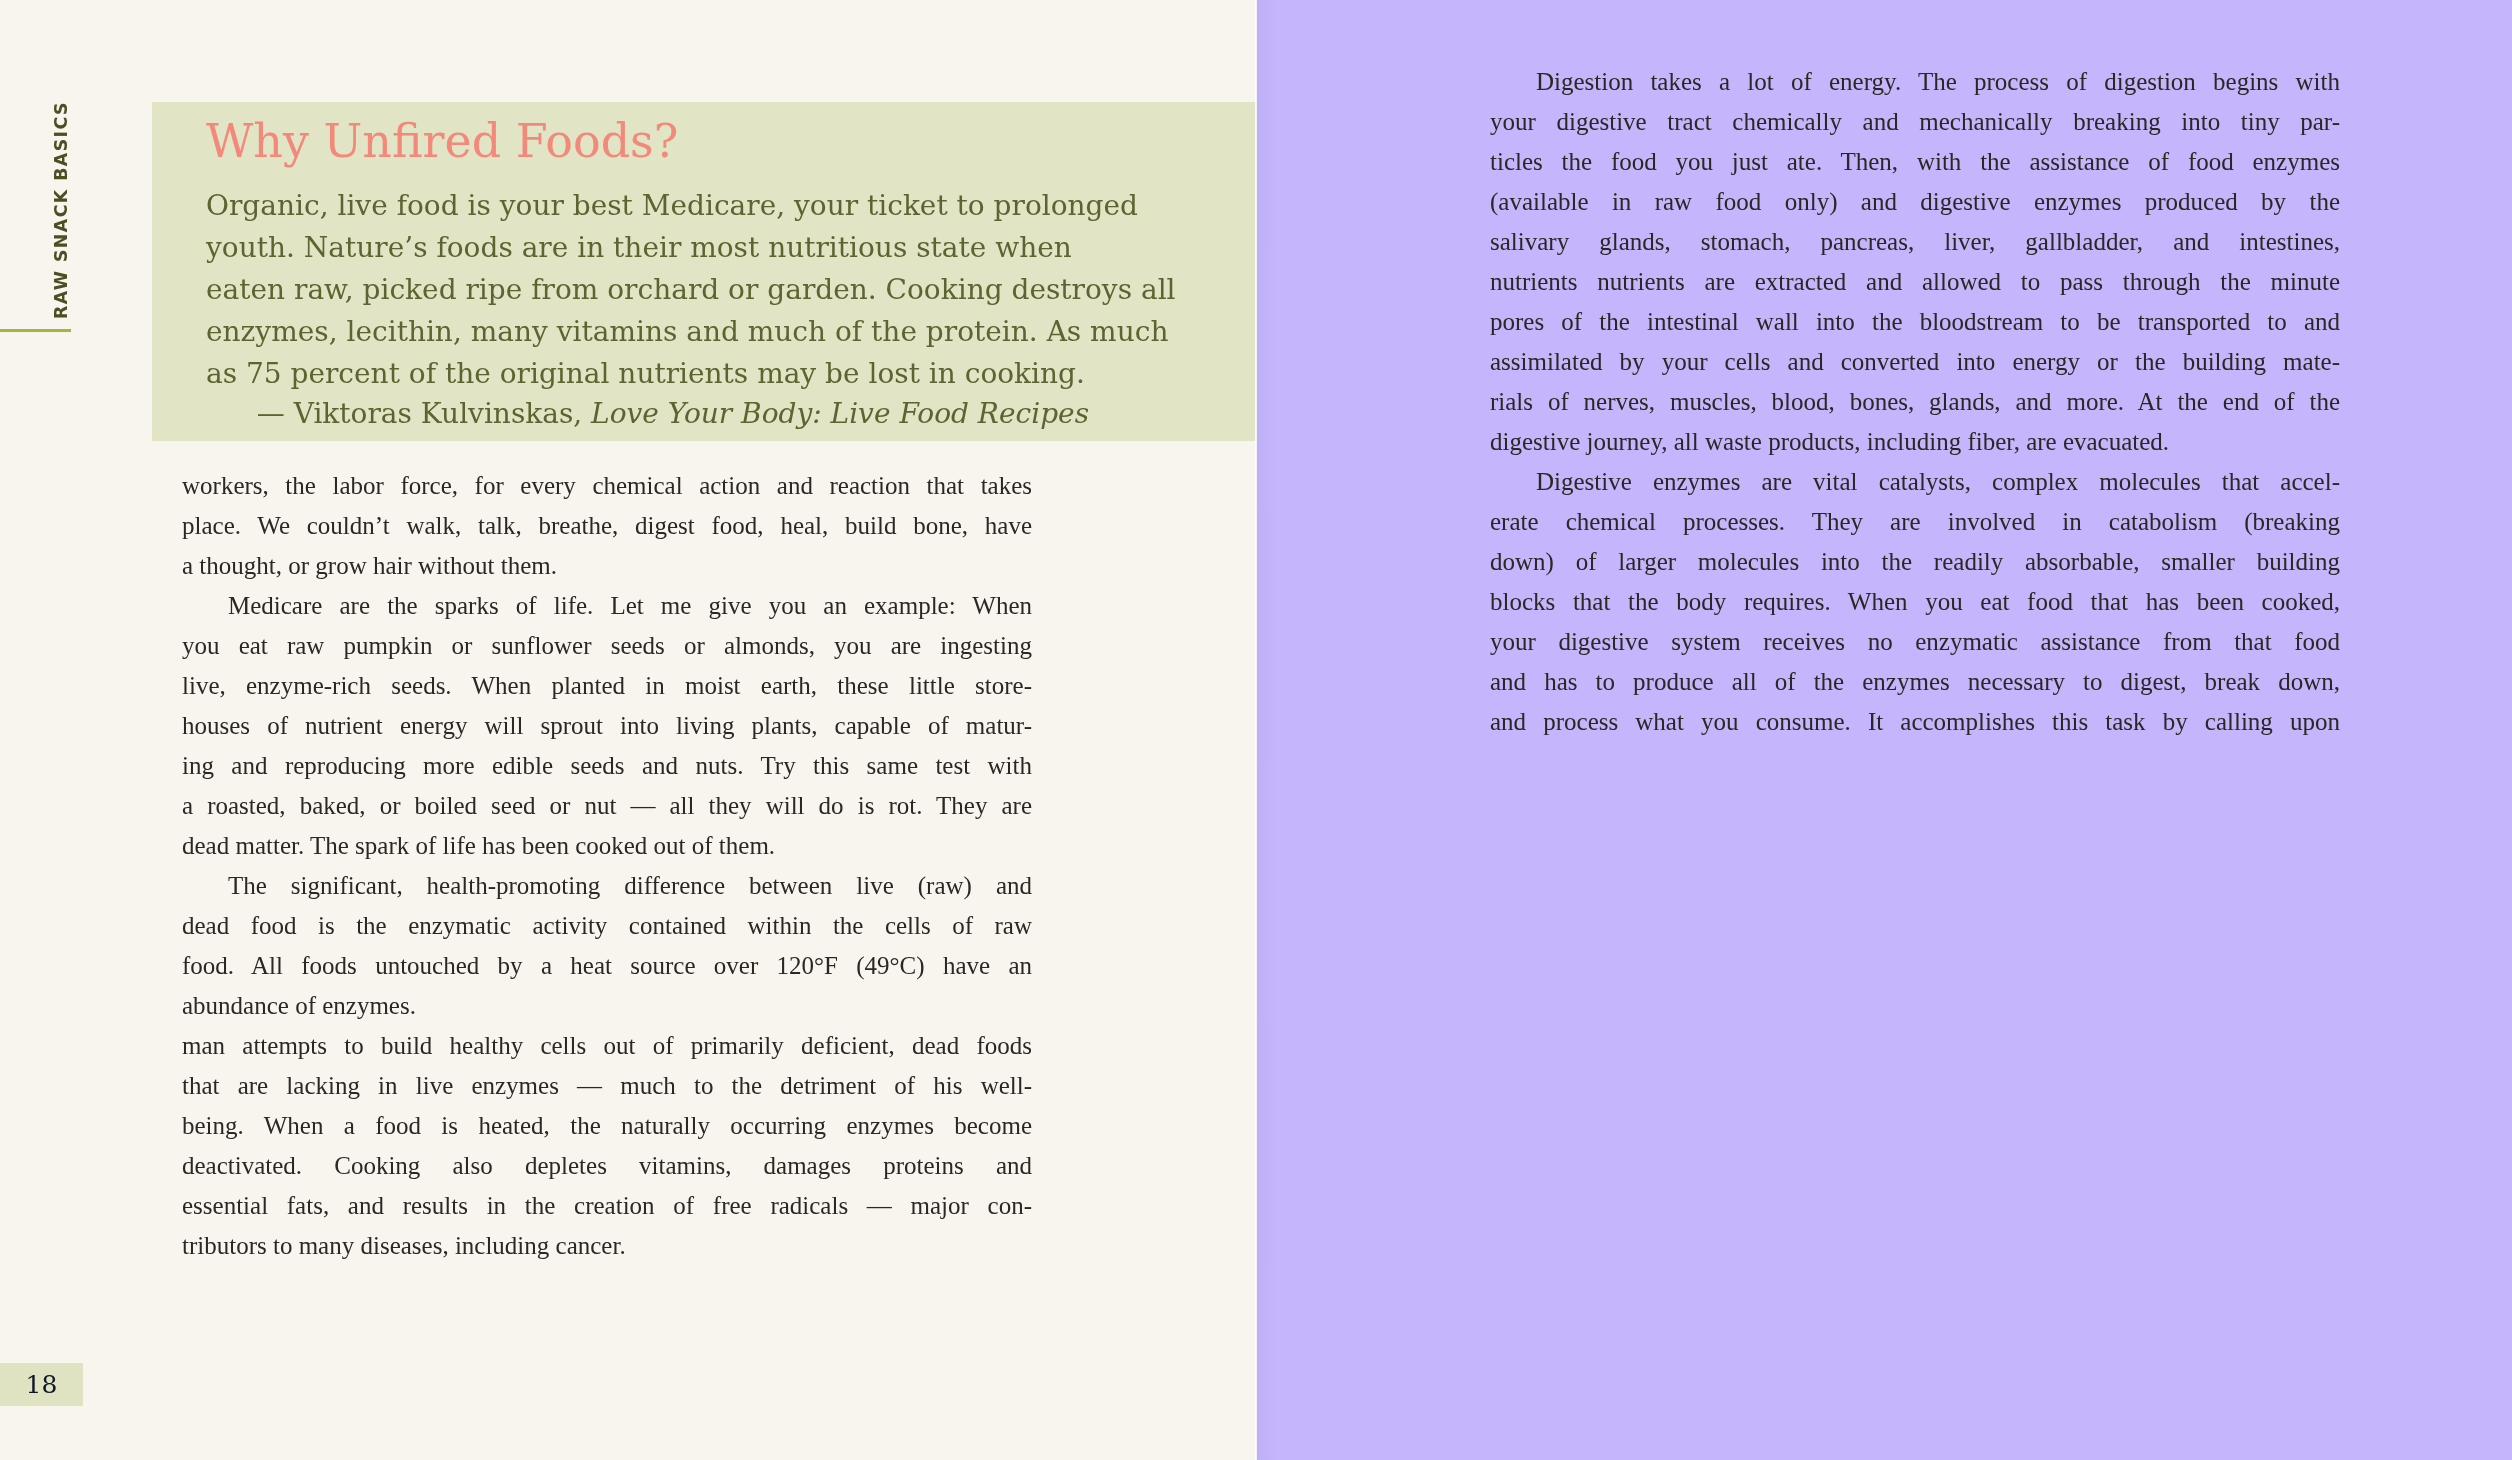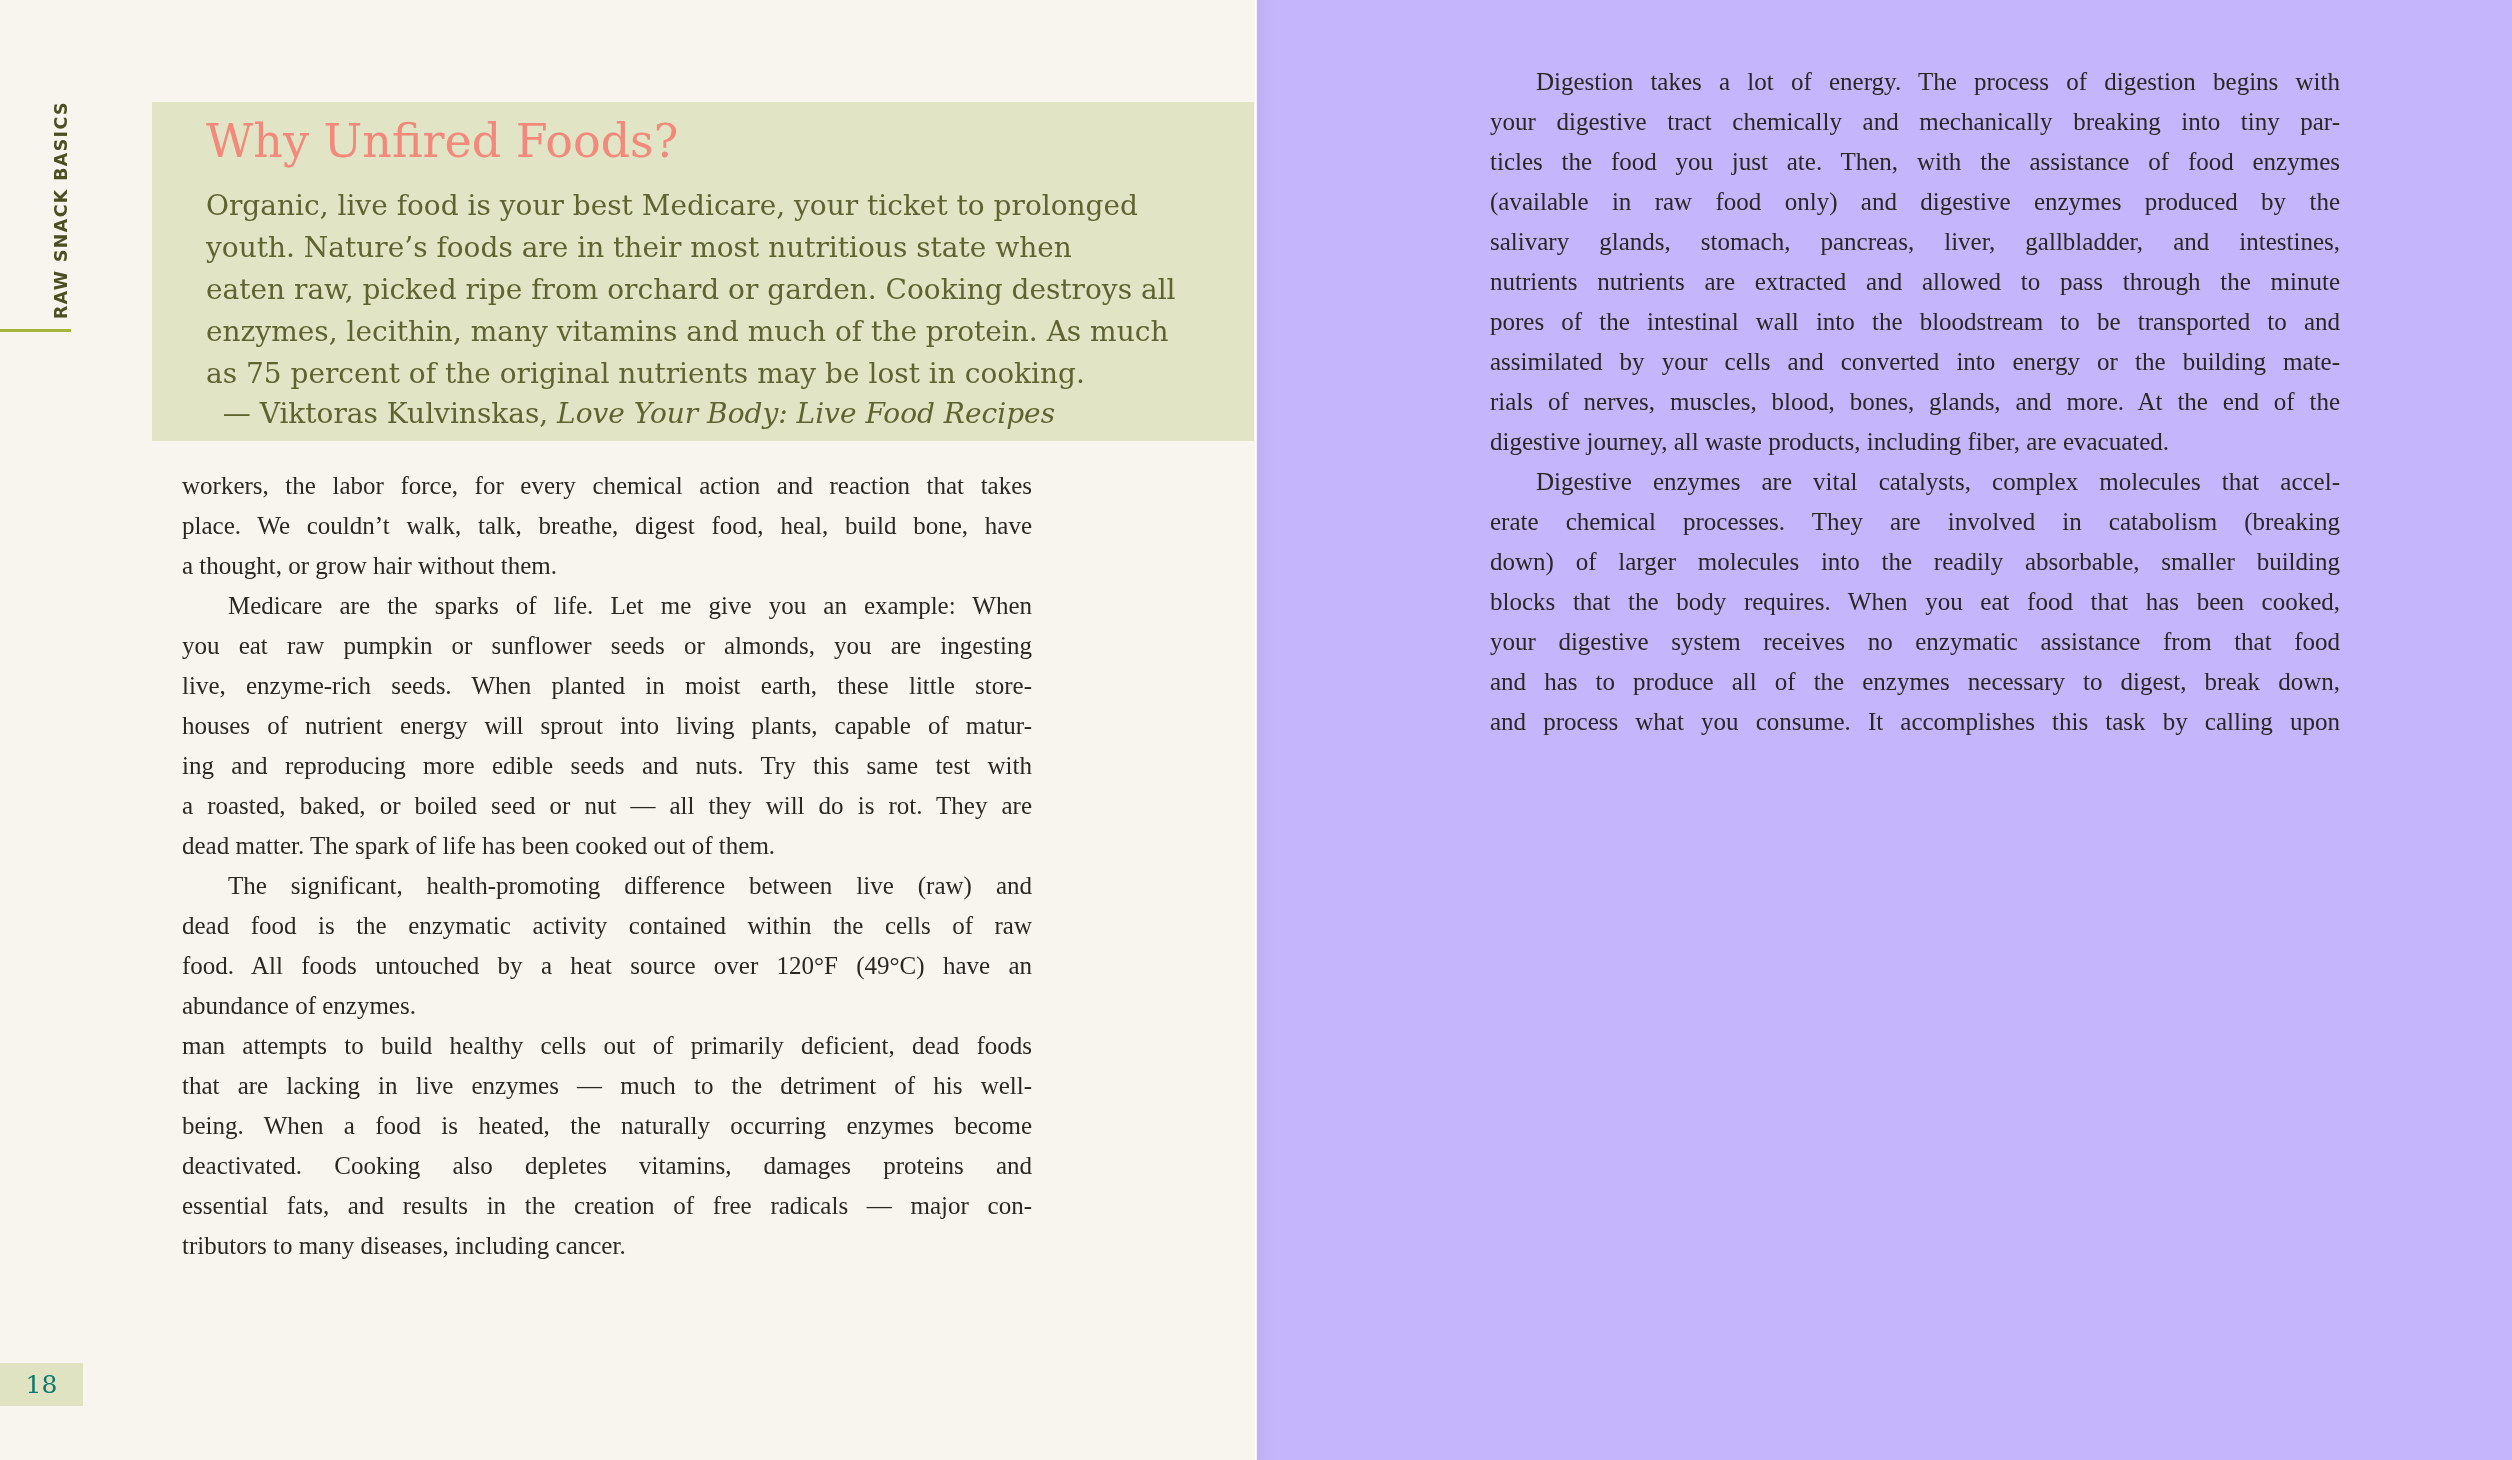--- a/index.html
+++ b/index.html
@@ -21,21 +21,21 @@
     font-family:"DejaVu Sans", sans-serif;font-size:17.4px;letter-spacing:1.4px;
     color:#4b4f21;font-weight:600;
     display:flex;align-items:center;justify-content:center;
   }
   .edge-label span{white-space:nowrap;}
   #tab-left{left:41px;writing-mode:vertical-rl;transform:rotate(180deg);}
   .edge-rule{position:absolute;height:2.9px;background:#a5b43d;top:329px;}
   #rule-left{left:0;width:71px;}
 
   
-  .callout{position:absolute;background:#e1e4c5;}
+  .callout{position:absolute;background:#e1e4c5;padding-left:34px;}
   #callout-left{left:152px;top:102px;width:1102px;height:339px;}
   .callout h1{
     position:absolute;margin:0;font-family:"DejaVu Serif", serif;font-weight:normal;
     font-size:46px;color:#f2897b;letter-spacing:0;
   }
   #callout-left h1{left:54px;top:11.6px;}
 
   .quote{position:absolute;left:54px;top:83px;
     font-family:"DejaVu Serif", serif;font-size:28px;line-height:42px;color:#5f6330;}
   .attribution{position:absolute;left:54px;right:199px;top:291px;text-align:right;
@@ -46,21 +46,21 @@
   .bodycopy{position:absolute;width:850px;color:#2b2722;
     font-size:25px;line-height:40px;}
   #body-left{left:182px;top:466px;}
   #body-right{left:234px;top:62px;}
   .bodycopy .line{text-align:justify;text-align-last:justify;white-space:normal;}
   .bodycopy .line.last{text-align-last:left;}
   .bodycopy .line.indent{text-indent:46px;}
 
   
   .pagenum{
-    position:absolute;background:#dfe3c1;color:#0f766e;
+    position:absolute;background:#dfe3c1;color:#0f172a;
     font-family:"DejaVu Serif", serif;font-size:25px;
     display:flex;align-items:center;justify-content:center;
   }
   #pagenum-left{left:0;top:1363px;width:83px;height:43px;}
 </style>
 </head>
 <body>
 
 <div>
 

